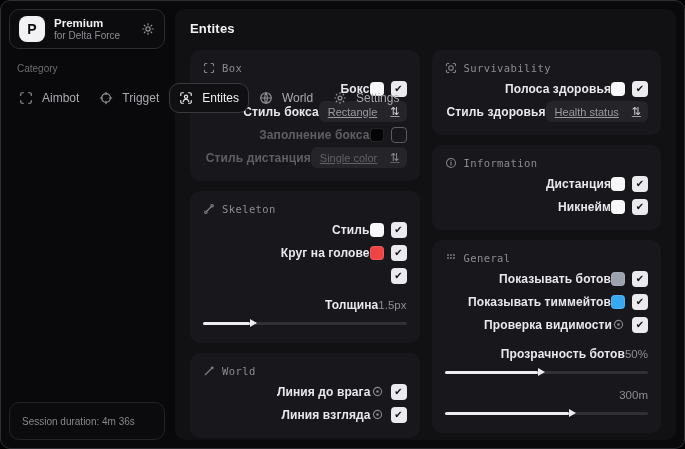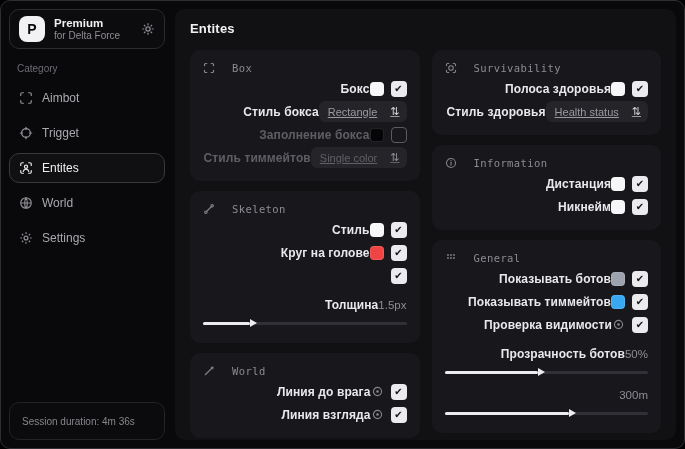--- a/index.html
+++ b/index.html
@@ -18,21 +18,21 @@
   }
   .brand-logo {
     width:26px; height:26px; border-radius:8px; background:#f2f2f4; color:#0b0b0d;
     font-weight:bold; font-size:14px; display:flex; align-items:center; justify-content:center;
   }
   .brand-text { flex:1; line-height:1.15; }
   .brand-name { color:#f0f0f2; font-size:11.5px; font-weight:bold; }
   .brand-sub { color:#8e8e94; font-size:10px; }
   .brand-gear { color:#8e8e94; display:flex; }
   .cat-label { color:#6d6d73; font-size:10px; margin:14px 0 4px 8px; }
-  .nav { display:flex; flex-direction:column; }
+  .nav { display:flex; flex-direction:row;align-items:flex-end; }
   .nav-item {
     display:flex; align-items:center; gap:9px; height:30px; padding:0 9px;
     color:#a9a9af; font-size:12px; border:1px solid transparent; border-radius:10px;
     margin-top:5px; cursor:pointer;
   }
   .nav-item .nicon { display:flex; color:#8e8e94; }
   .nav-item.active { color:#f0f0f2; background:#101013; border-color:#39393e; }
   .nav-item.active .nicon { color:#e6e6ea; }
   .session-card {
     position:absolute; left:8px; right:8px; bottom:8px; height:38px;
@@ -42,21 +42,21 @@
   .session-text { color:#86868c; font-size:10px; }
   
   .main {
     flex:1; background:#111114; border-radius:10px; margin:8px 8px 8px 2px;
     padding:12px 15px; overflow:hidden;
   }
   .main-title { color:#f1f1f4; font-size:13px; font-weight:bold; letter-spacing:.2px; }
   .cols { display:flex; gap:12px; margin-top:14px; }
   .col { flex:1; display:flex; flex-direction:column; gap:10px; }
   .card { background:#18181c; border-radius:10px; padding:10px 13px 12px; }
-  .card-head { display:flex; align-items:flex-end; gap:17px; color:#8b8b91;
+  .card-head { display:flex; align-items:flex-end; gap:7px; color:#8b8b91;
     font-family:"DejaVu Sans Mono", monospace; font-size:10.5px; letter-spacing:.4px; padding:2px 0 3px; }
   .card-head .hicon { display:flex; color:#84848a; }
   .row { display:flex; align-items:center; justify-content:flex-end; height:23px; }
   .lbl { color:#e9e9ed; font-size:12px; font-weight:bold; letter-spacing:.1px; }
   .ctrls { display:flex; align-items:center; gap:7px; }
   .swatch { width:14px; height:14px; border-radius:4px; border:1px solid rgba(255,255,255,.12); cursor:pointer; }
   .checkbox {
     width:16px; height:16px; border-radius:4px; background:#ebebee; color:#141416;
     font-size:10px; display:flex; align-items:center; justify-content:center; cursor:pointer;
     line-height:1;
@@ -189,21 +189,21 @@
             </span>
           </div>
           <div class="row dim">
             <span class="lbl">Заполнение бокса</span>
             <span class="ctrls">
               <span class="swatch" style="background: rgb(5, 5, 7);"></span>
               <span class="checkbox off"></span>
             </span>
           </div>
           <div class="row dim">
-            <span class="lbl">Стиль тиммейтов</span>
+            <span class="lbl">Стиль дистанция</span>
             <span class="select">
               <span>Single color</span>
               <span class="updown">⇅</span>
             </span>
           </div>
         </div>
 
         <div class="card">
           <div class="card-head">
             <span class="hicon">

